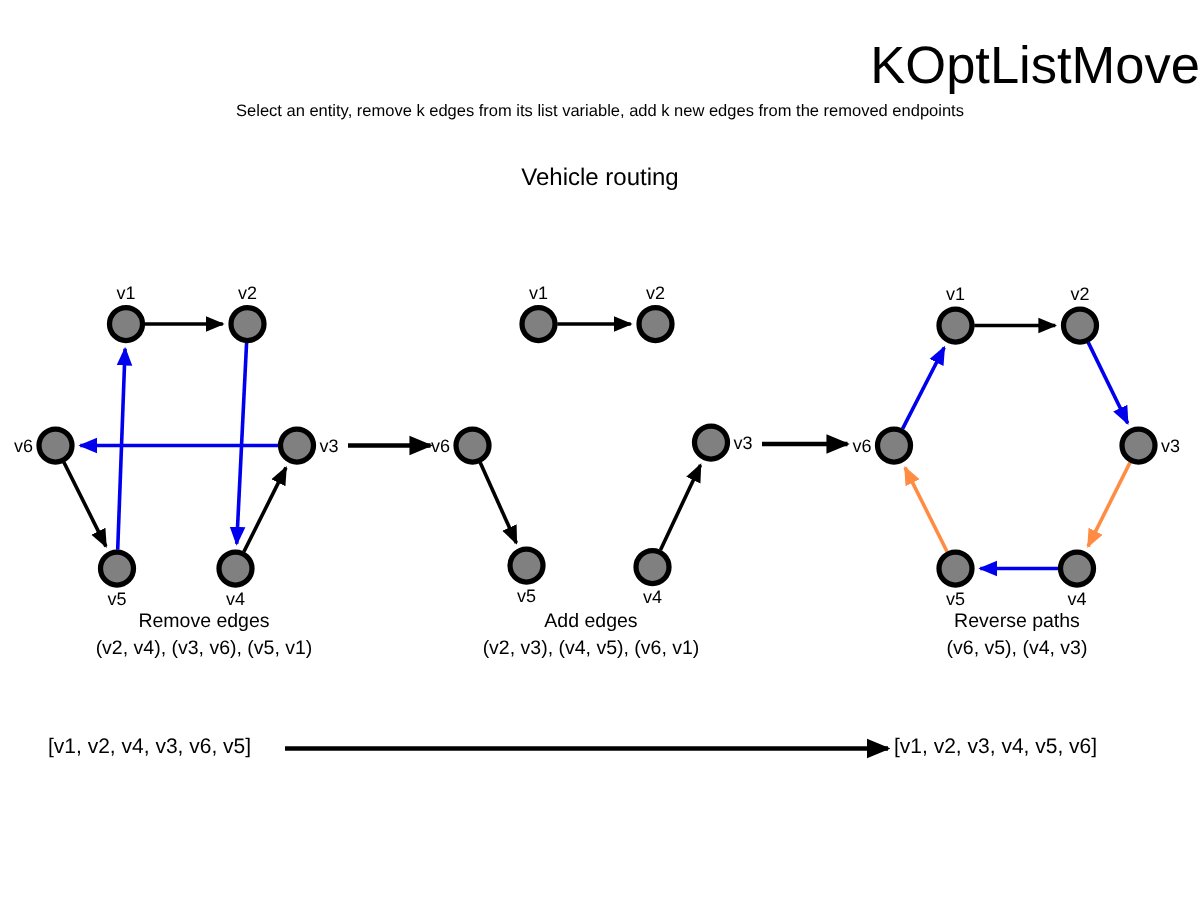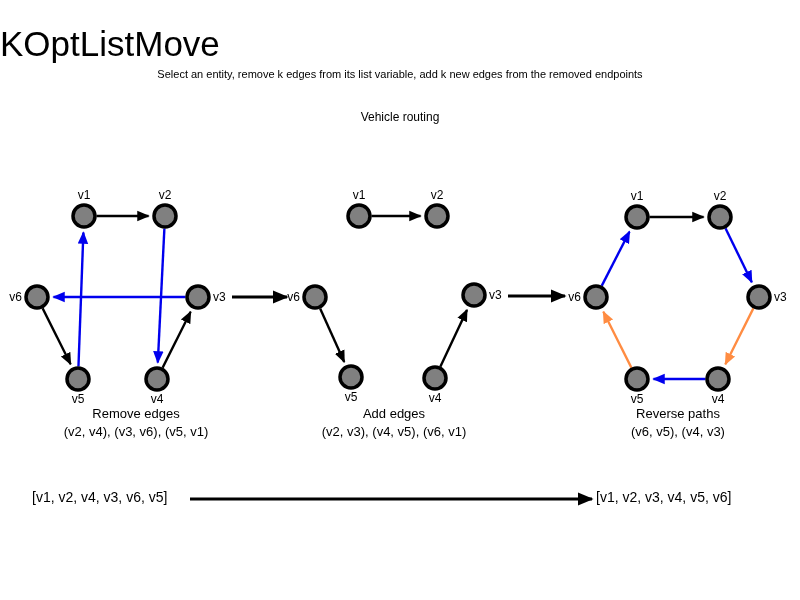--- a/index.html
+++ b/index.html
@@ -1,24 +1,24 @@
 <!DOCTYPE html>
 <html><head>
 <meta charset="utf-8">
 <style>
   html,body{margin:0;padding:0;background:#ffffff;}
   body{width:800px;height:600px;overflow:hidden;
        font-family:"Liberation Sans","DejaVu Sans",sans-serif;color:#000;}
   #stage{position:relative;width:800px;height:600px;}
-  #title{position:absolute;left:0;top:26px;width:800px;text-align:left;
+  #title{position:absolute;left:0;top:26px;width:800px;text-align:right;
          font-size:35px;font-weight:400;letter-spacing:0px;line-height:1;}
   #subtitle{position:absolute;left:0;top:68px;width:800px;text-align:center;
             font-size:11px;font-weight:400;}
   #section-label{position:absolute;left:0;top:110px;width:800px;text-align:center;
-                 font-size:12px;font-weight:400;}
+                 font-size:16px;font-weight:400;}
   svg{position:absolute;left:0;top:0;width:800px;height:600px;}
   .nodelabel{font-family:"Liberation Sans","DejaVu Sans",sans-serif;font-size:12px;fill:#000;}
   .caption{font-family:"Liberation Sans","DejaVu Sans",sans-serif;font-size:13px;fill:#000;text-anchor:middle;}
   .listtext{font-family:"Liberation Sans","DejaVu Sans",sans-serif;font-size:14px;fill:#000;}
 </style>
 </head>
 <body>
 
 <div id="stage">
 

